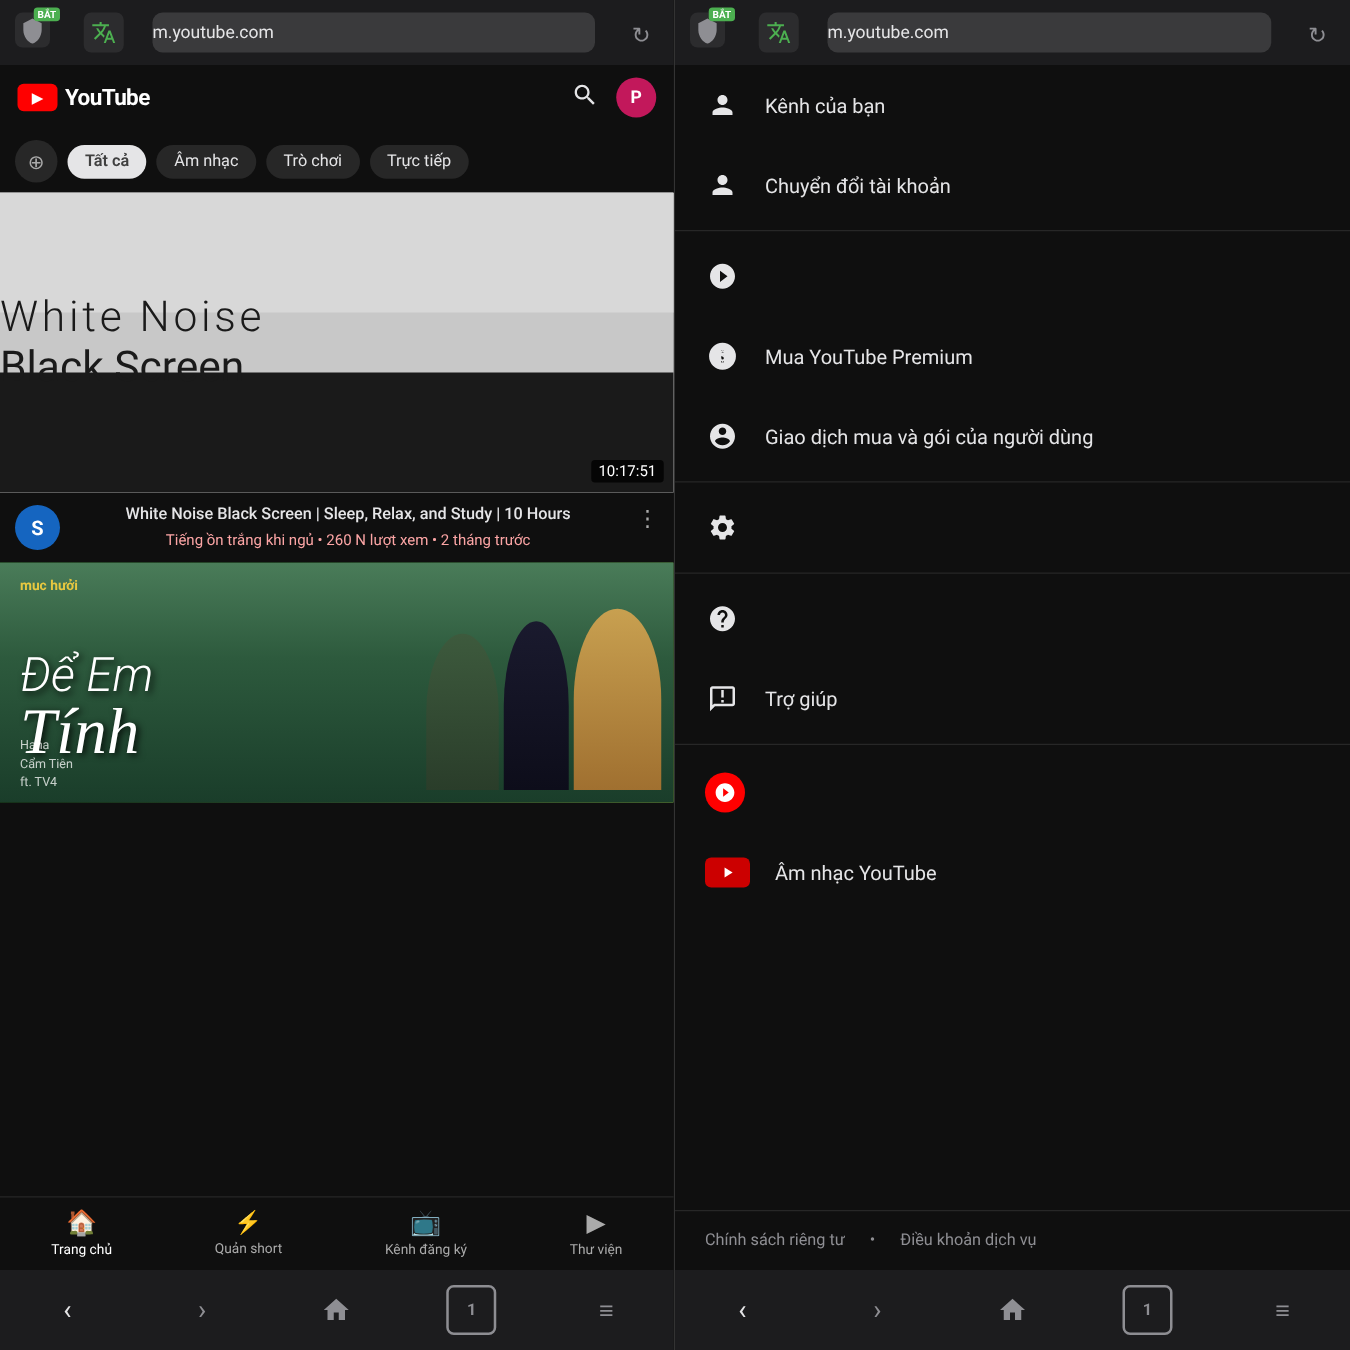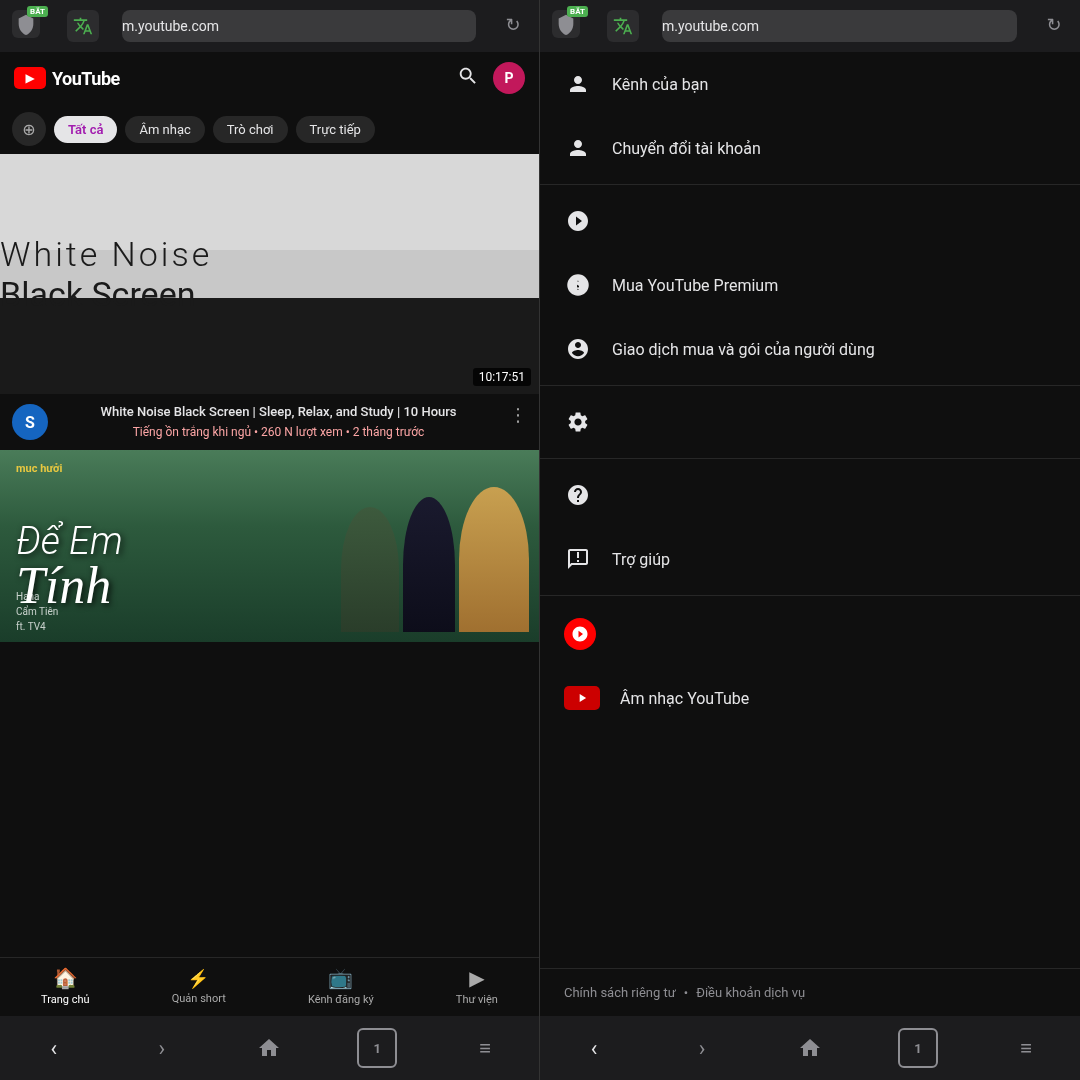--- a/index.html
+++ b/index.html
@@ -22,21 +22,21 @@
       flex-direction: column;
       border-right: 1px solid #333;
       overflow: hidden;
     }
 
     
     .browser-bar {
       background: #1c1c1e;
       padding: 10px 12px;
       display: flex;
-      align-items: flex-start;
+      align-items: flex-end;
       gap: 23px;
       flex-shrink: 0;
     }
     .shield-badge {
       position: relative;
       width: 32px;
       height: 32px;
       flex-shrink: 0;
     }
     .shield-icon {
@@ -172,21 +172,21 @@
     .tab-item {
       padding: 6px 14px;
       border-radius: 20px;
       color: #e5e5e7;
       font-size: 13px;
       white-space: nowrap;
       flex-shrink: 0;
     }
     .tab-item.active {
       background: #e5e5e7;
-      color: #a21caf;
+      color: #404040;
       font-weight: 600;
     }
     .tab-item:not(.active) {
       background: #272727;
     }
 
     
     .video-content {
       flex: 1;
       overflow: hidden;
@@ -402,21 +402,21 @@
     }
     .menu-item-label {
       color: #e5e5e7;
       font-size: 16px;
     }
 
     
     .menu-footer {
       padding: 16px 24px;
       display: flex;
-      gap: 8px;
+      gap: 20px;
       align-items: flex-start;
       flex-shrink: 0;
       border-top: 1px solid #272727;
     }
     .footer-link {
       color: #8e8e93;
       font-size: 13px;
     }
     .footer-dot {
       color: #8e8e93;

